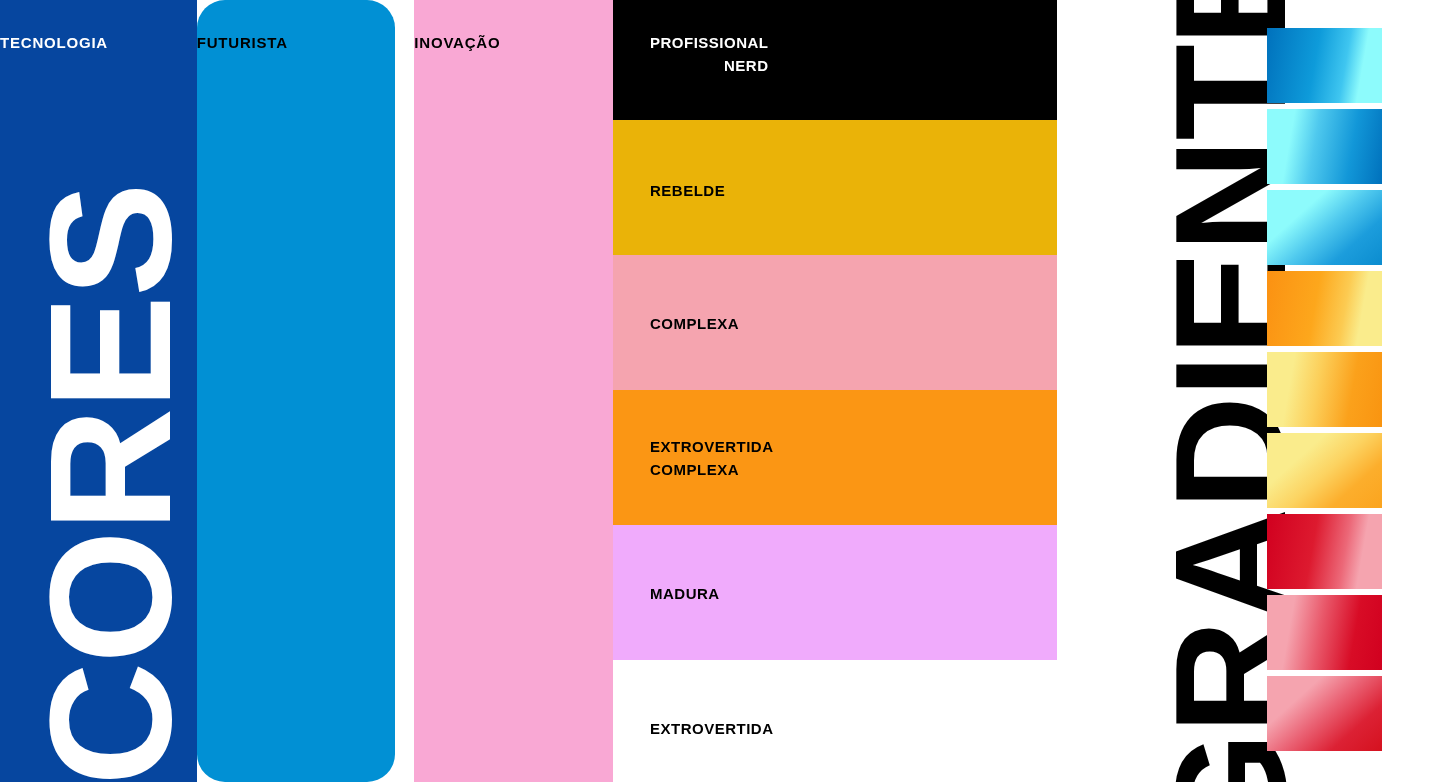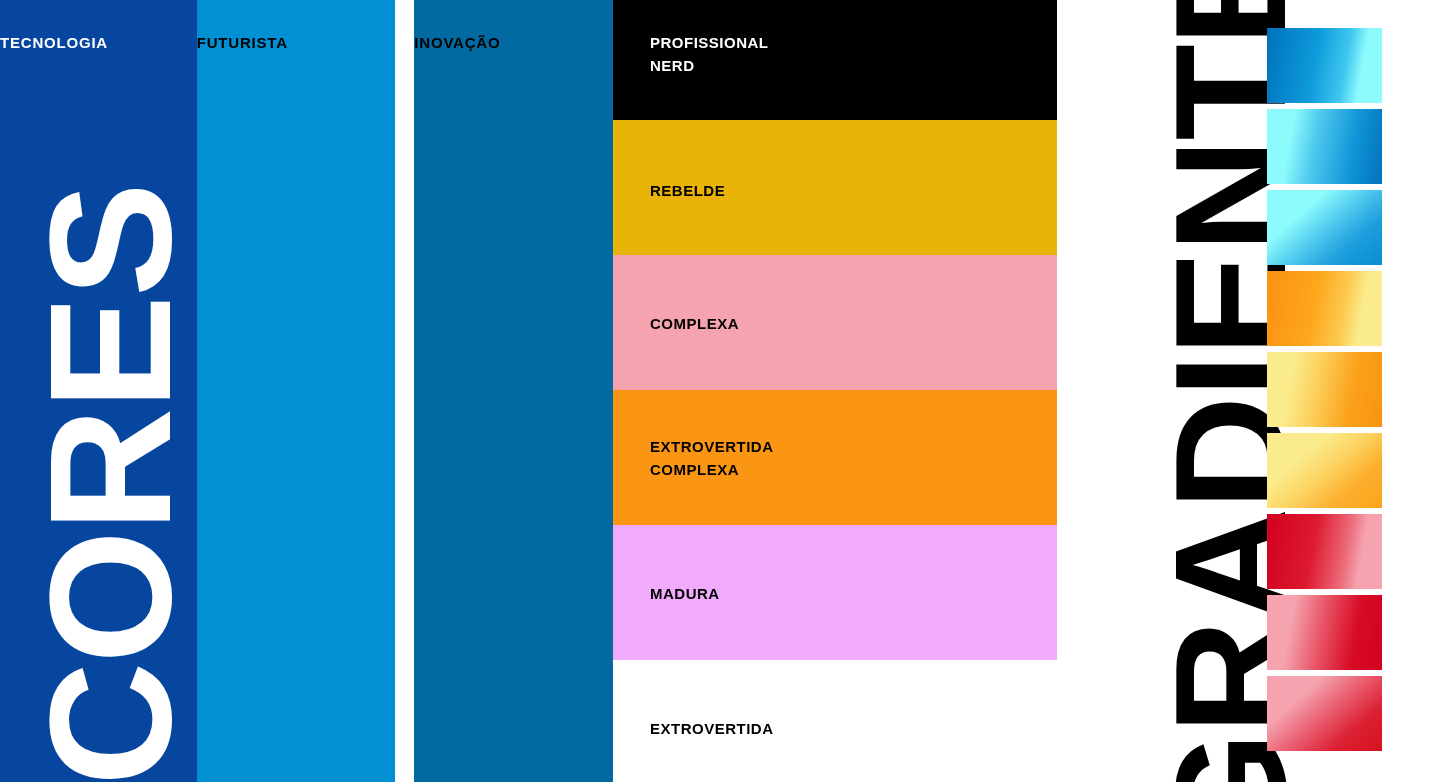--- a/index.html
+++ b/index.html
@@ -28,21 +28,21 @@
     top: 0;
     width: 613px;
     height: 782px;
     display: flex;
   }
   .palette-col {
     position: relative;
     height: 100%;
   }
   .palette-col.col-0 { width: 203px; }
-  .palette-col.col-1 { width: 205px; }
+  .palette-col.col-1 { width: 205px; border-radius: 28px; }
   .palette-col.col-2 { width: 205px; }
 
   .palette-col-label {
     position: absolute;
     top: 34px;
     left: 0;
     width: 100%;
     text-align: left;
     font-size: 15px;
     font-weight: 700;
@@ -128,30 +128,30 @@
 
 <div class="board">
 
   <div class="palette-columns">
     <div class="palette-col col-0" style="background: rgb(6, 70, 159);">
       <div class="palette-col-label" style="color: rgb(255, 255, 255);">TECNOLOGIA</div>
     </div>
     <div class="palette-col col-1" style="background: rgb(1, 144, 212);">
       <div class="palette-col-label" style="color: rgb(0, 0, 0);">FUTURISTA</div>
     </div>
-    <div class="palette-col col-2" style="background: #0369a1; margin-left: 19px;">
+    <div class="palette-col col-2" style="background: #f9a8d4; margin-left: 19px;">
       <div class="palette-col-label" style="color: rgb(0, 0, 0);">INOVAÇÃO</div>
     </div>
   </div>
 
   <div class="cores-title">CORES</div>
 
   <div class="swatch-stack">
     <div class="swatch" style="background: rgb(0, 0, 0); height: 120px;">
-      <div class="swatch-label" style="color: rgb(255, 255, 255); top: 32px;">PROFISSIONAL
+      <div class="swatch-label" style="color: rgb(255, 255, 255); top: 32px; text-align: right;">PROFISSIONAL
 NERD</div>
     </div>
     <div class="swatch" style="background: #eab308; height: 135px;">
       <div class="swatch-label" style="color: rgb(0, 0, 0); top: 60px;">REBELDE</div>
     </div>
     <div class="swatch" style="background: rgb(245, 164, 175); height: 135px;">
       <div class="swatch-label" style="color: rgb(0, 0, 0); top: 58px;">COMPLEXA</div>
     </div>
     <div class="swatch" style="background: rgb(251, 150, 20); height: 135px;">
       <div class="swatch-label" style="color: rgb(0, 0, 0); top: 46px;">EXTROVERTIDA

